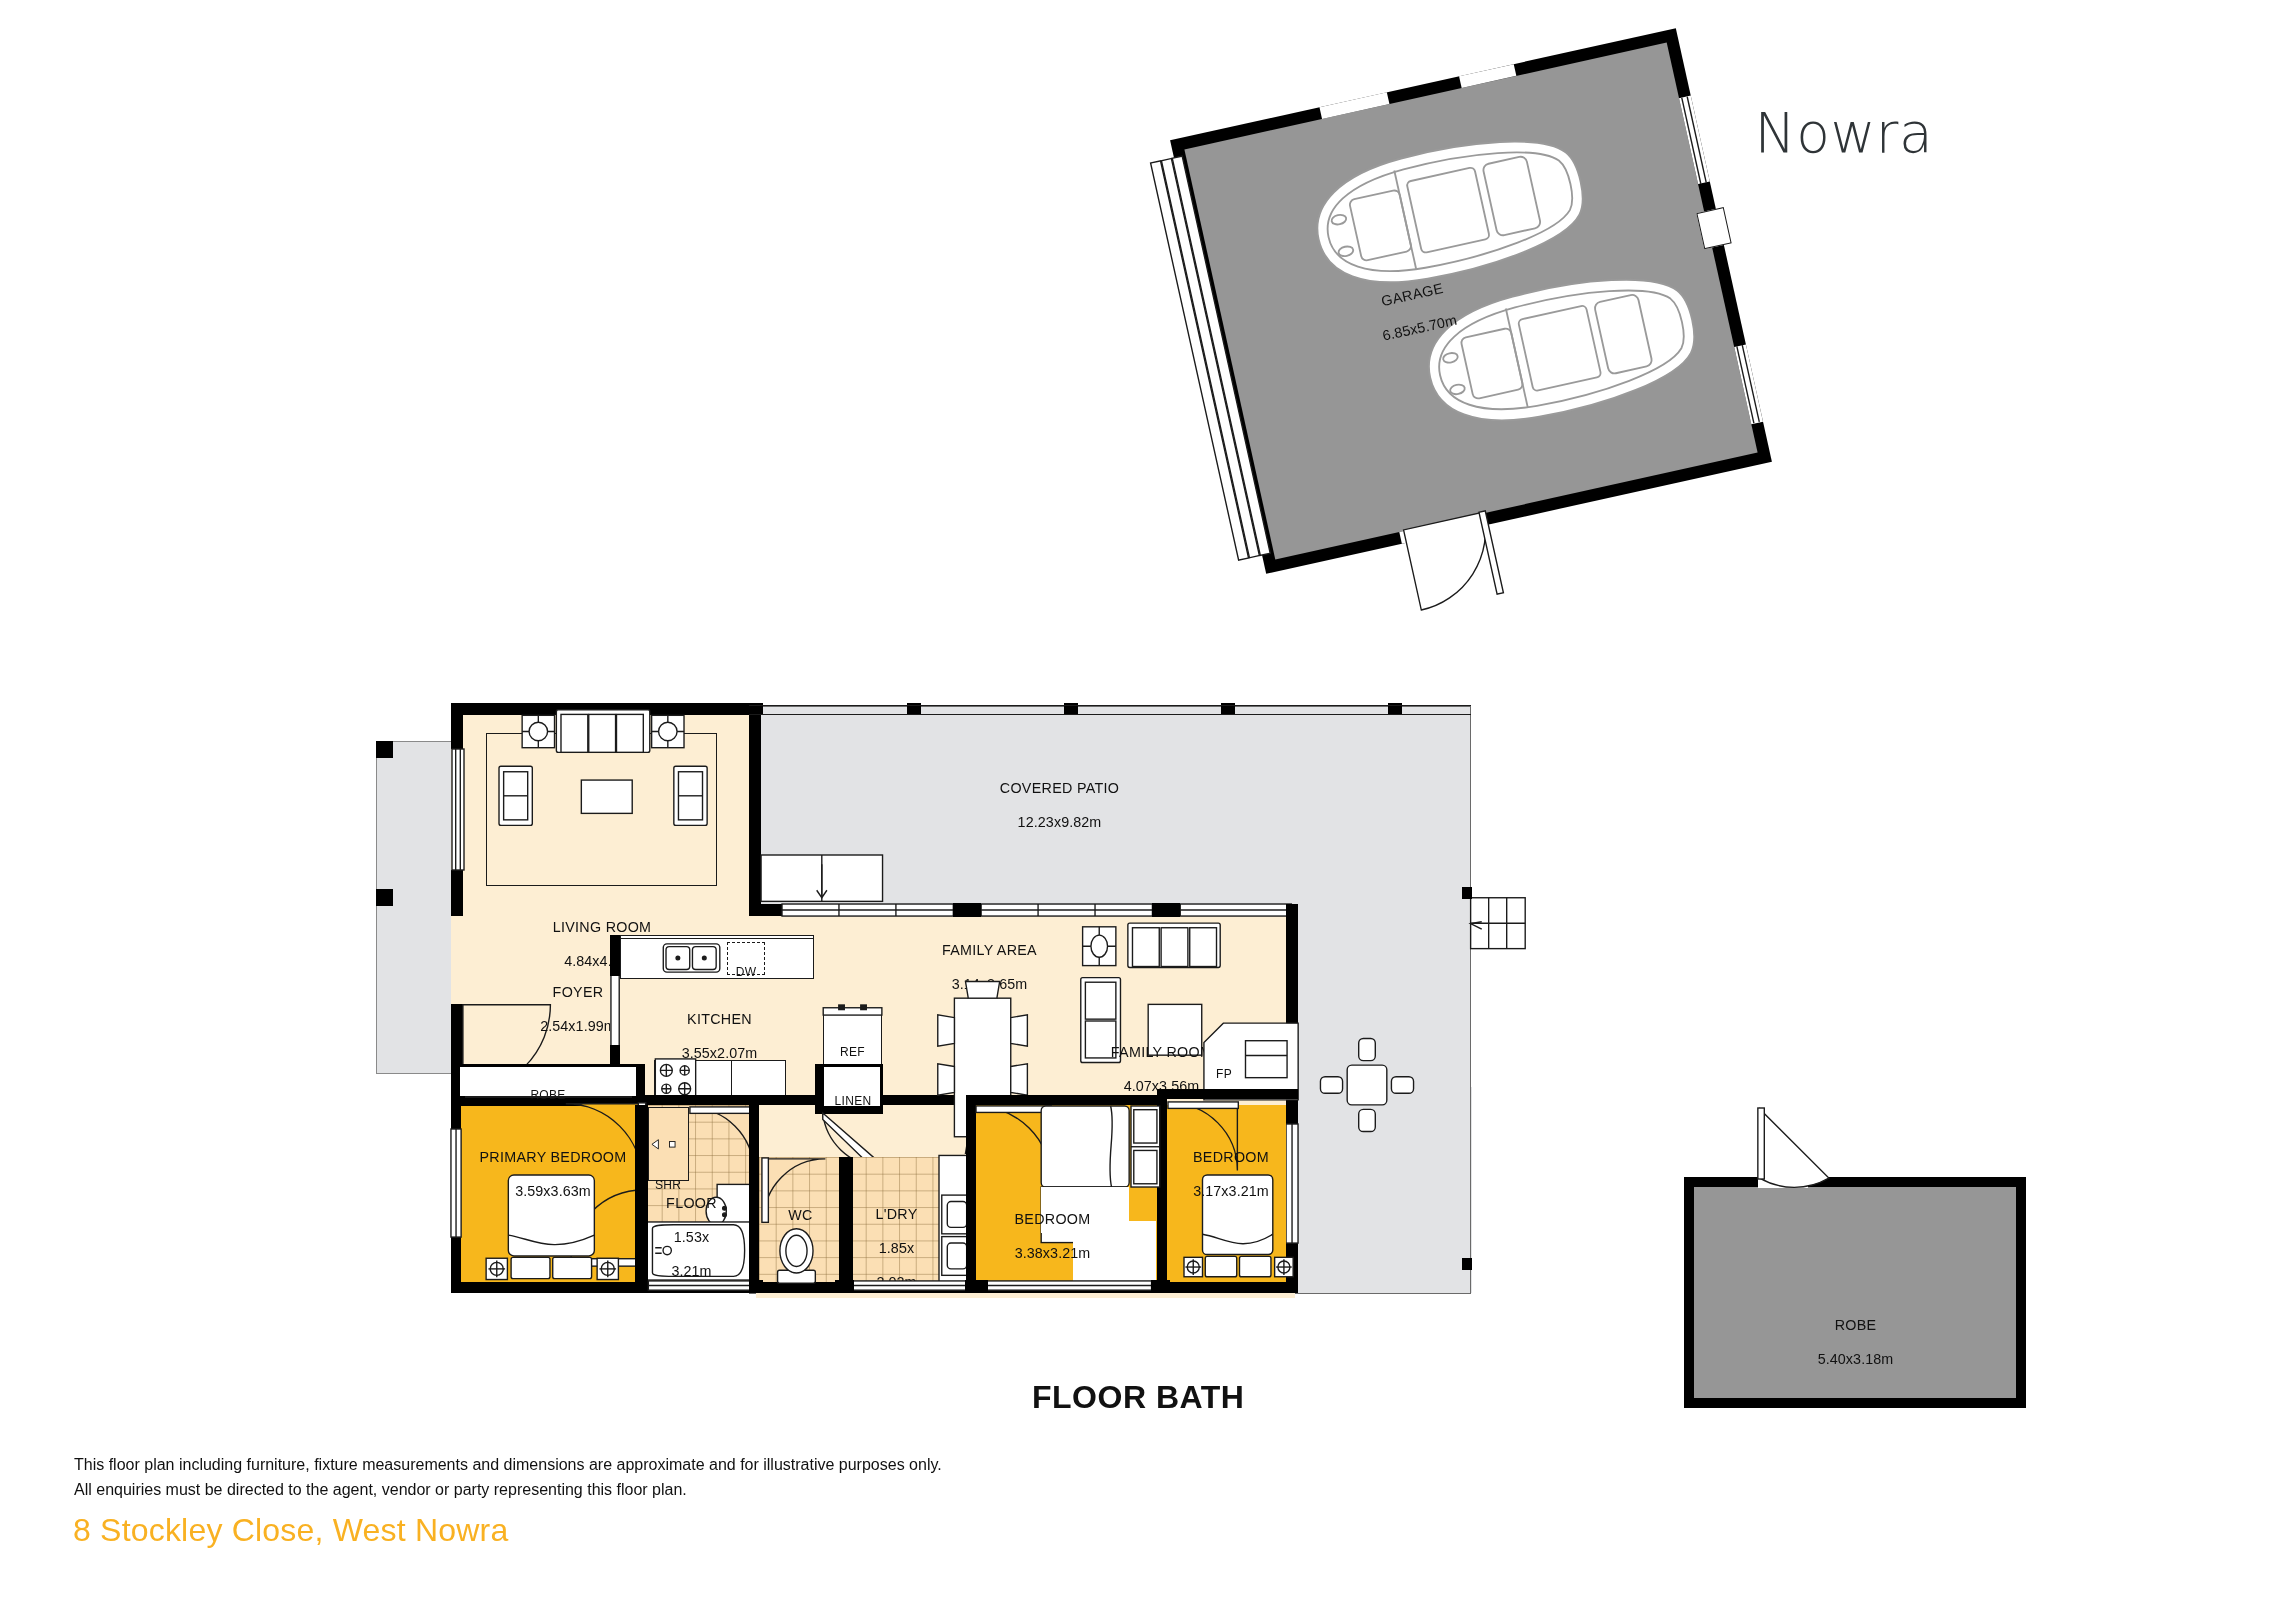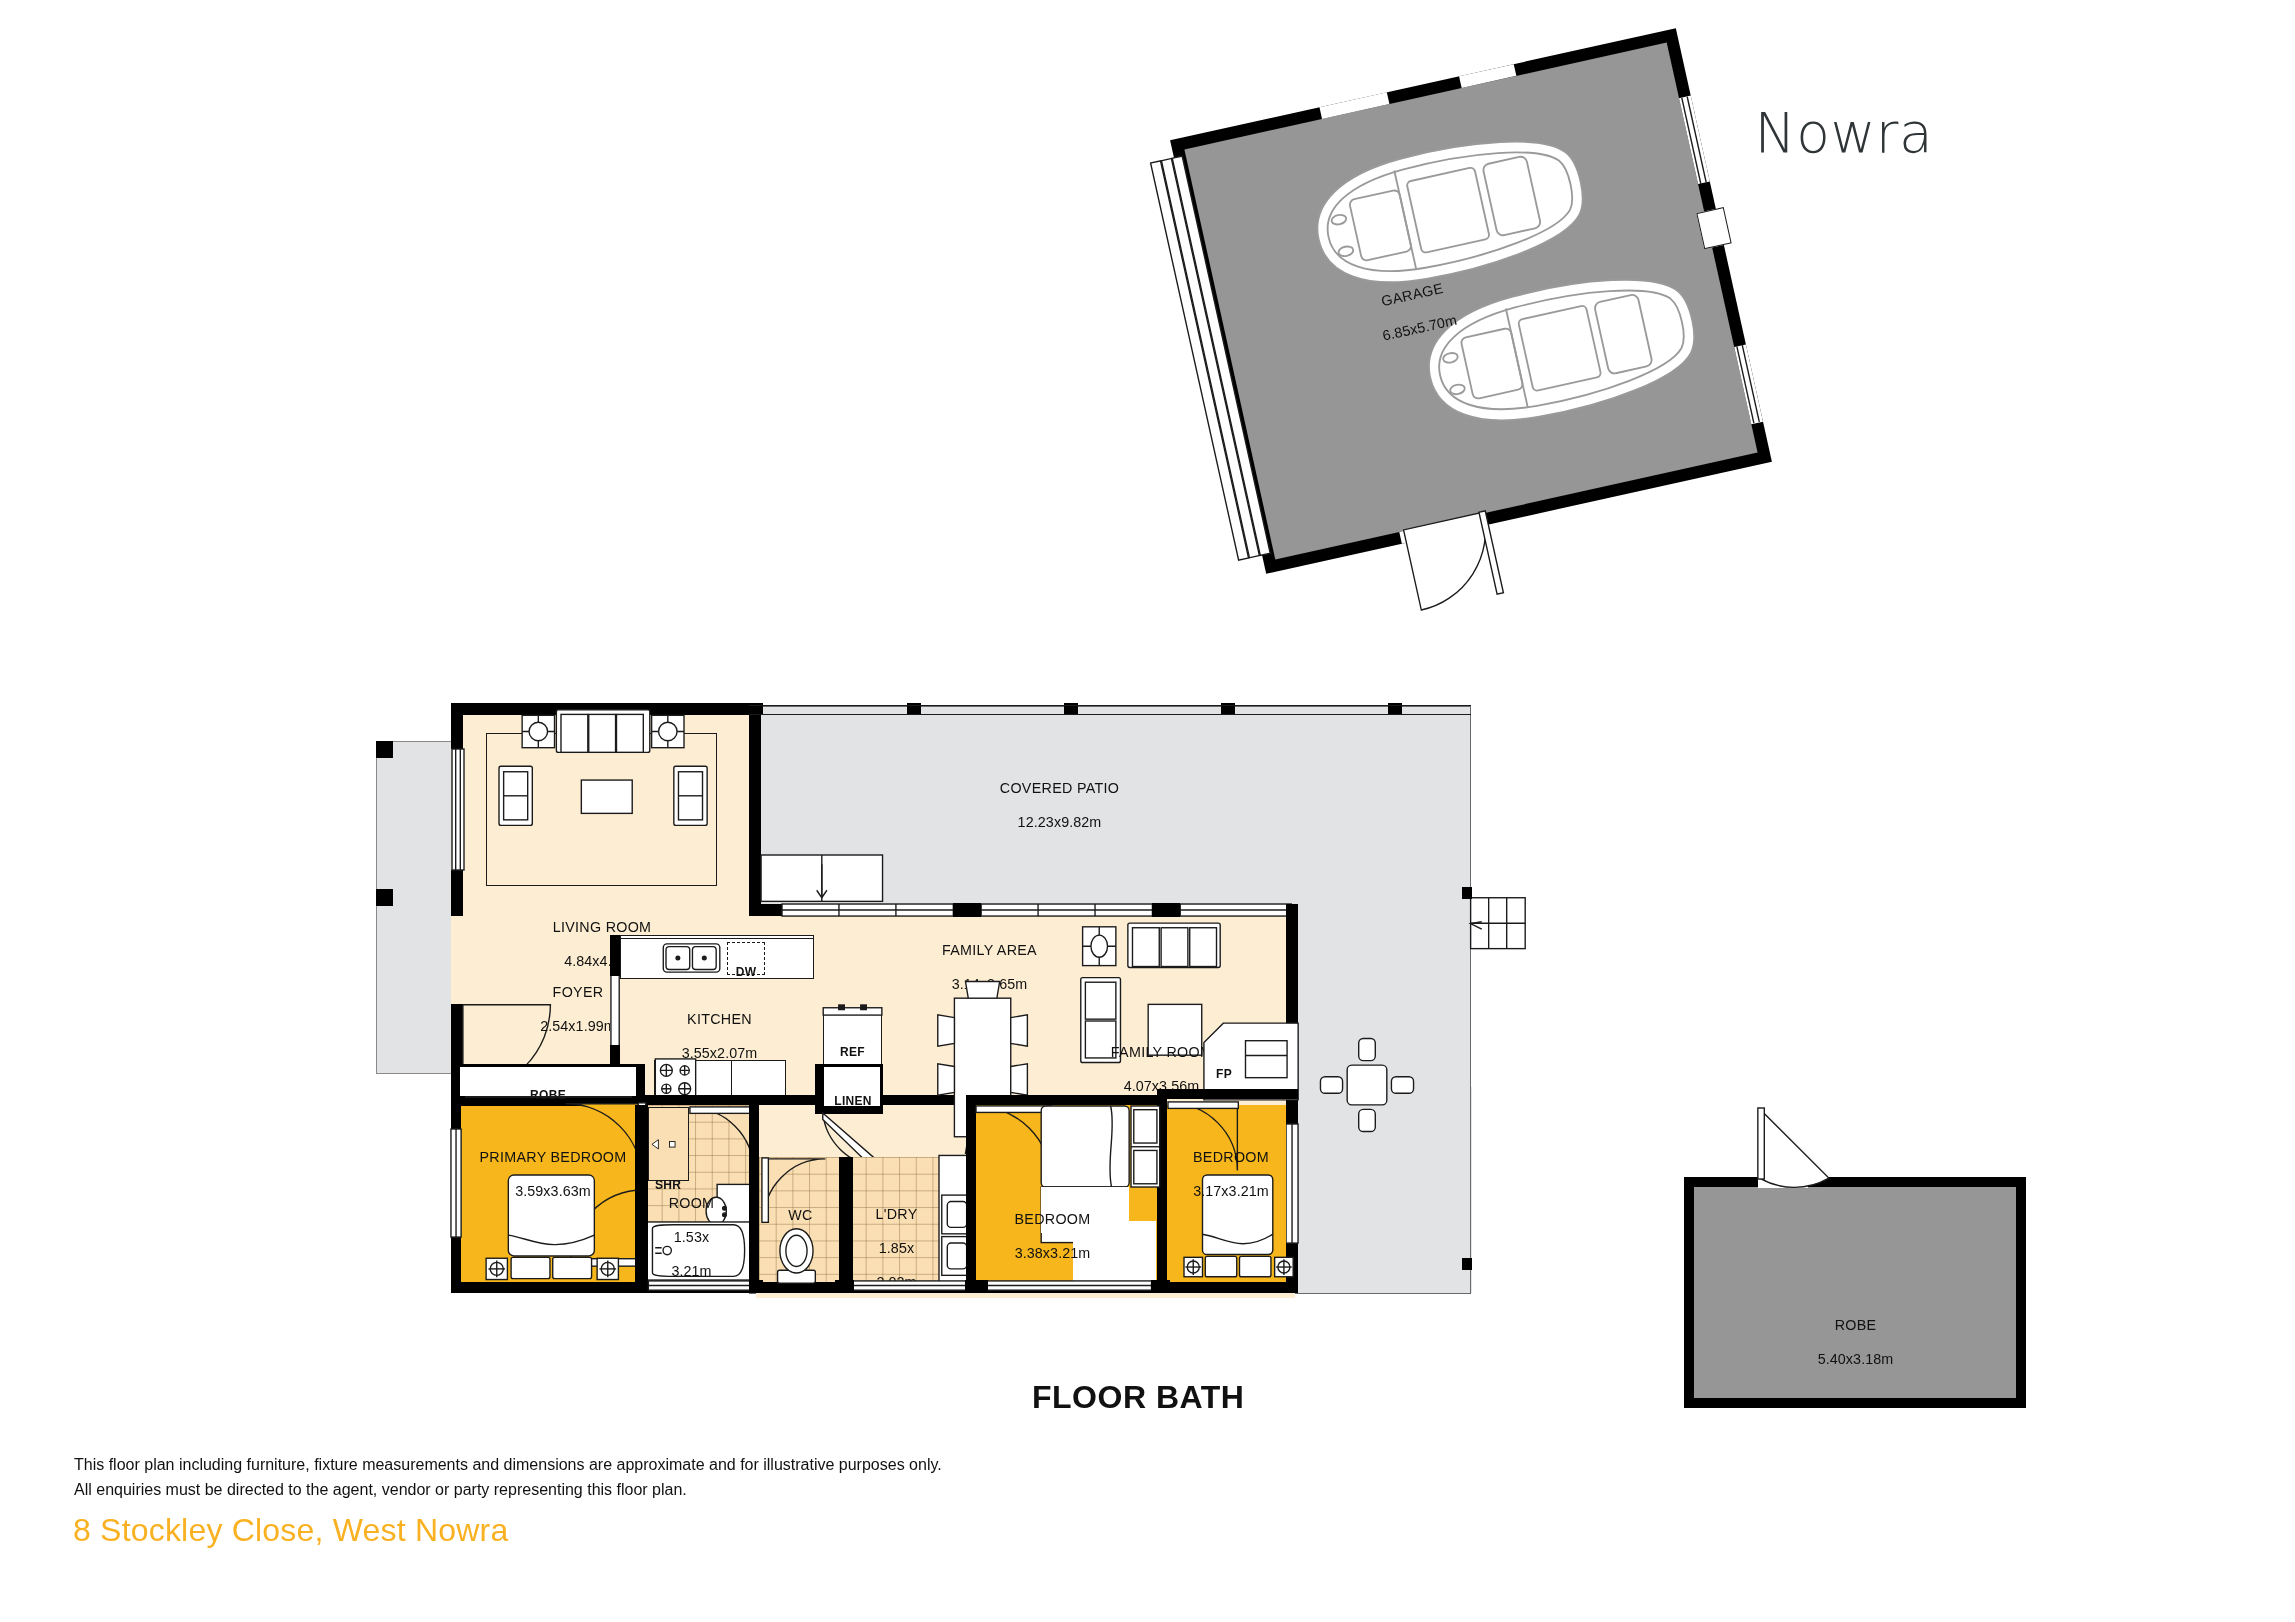--- a/index.html
+++ b/index.html
@@ -32,21 +32,21 @@
         background-size:16.7px 16.7px;}
   .ln{position:absolute;background:#1b1b1b;}
   .box{position:absolute;background:#fff;border:1.4px solid #1b1b1b;box-sizing:border-box;}
   .boxT{position:absolute;background:transparent;border:1.4px solid #1b1b1b;box-sizing:border-box;}
   .dash{position:absolute;background:#fff;border:1.4px dashed #1b1b1b;box-sizing:border-box;}
 
   .lbl{position:absolute;text-align:center;line-height:1.16;color:#111;
        font-family:"Liberation Sans",sans-serif;white-space:pre;}
   .lbl .n{display:block;font-size:14.3px;letter-spacing:0.3px;}
   .lbl .d{display:block;font-size:14.3px;letter-spacing:0.1px;}
-  .lbl.tiny .n{font-size:12px;font-weight:bold;}
+  .lbl.tiny .n{font-size:12px;}
   .vert{transform:rotate(-90deg);transform-origin:left top;}
 
   
   #fpTitle{position:absolute;left:1032px;top:1379px;font-size:32px;
            font-weight:bold;letter-spacing:0.5px;color:#111;}
   #disc{position:absolute;left:74px;top:1453px;font-size:16px;line-height:1.55;color:#111;}
   #addr{position:absolute;left:73px;top:1512px;font-size:32px;font-weight:normal;
         color:#F9B122;letter-spacing:0.2px;}
 
   svg{position:absolute;overflow:visible;}
@@ -478,21 +478,21 @@
 
     <svg style="left:646px;top:1221px;width:106px;height:60px;" viewBox="0 0 230 130" width="106" height="60">
       <g stroke="#1b1b1b" stroke-width="3" fill="#ffffff">
         <rect x="2" y="2" width="224" height="126"></rect>
         <path d="M14 16 C14 8 40 8 60 8 L190 8 C206 8 214 26 214 64 C214 102 206 120 190 120 L60 120 C40 120 14 120 14 112 Z"></path>
         <circle cx="46" cy="64" r="9"></circle>
         <path d="M20 58 L34 58 M20 70 L34 70"></path>
       </g>
     </svg>
     <div class="lbl" style="left:645px;top:1178px;width:93px;">
-      <span class="n">ROOM</span>
+      <span class="n">FLOOR</span>
       <span class="d">1.53x</span>
       <span class="d">3.21m</span>
     </div>
 
     <div class="wall" style="left:645px;top:1105px;width:2.8px;height:177px;"></div>
     <div class="wall" style="left:749px;top:1105px;width:10.2px;height:177px;"></div>
     <div class="fillW" style="left:749px;top:1184px;width:10.2px;height:0px;"></div>
     <svg style="left:648px;top:1280px;width:105px;height:12px;" viewBox="0 0 226 26" width="105" height="12">
       <g stroke="#1b1b1b" stroke-width="3" fill="#ffffff">
           <rect x="0" y="2" width="226" height="20"></rect>

